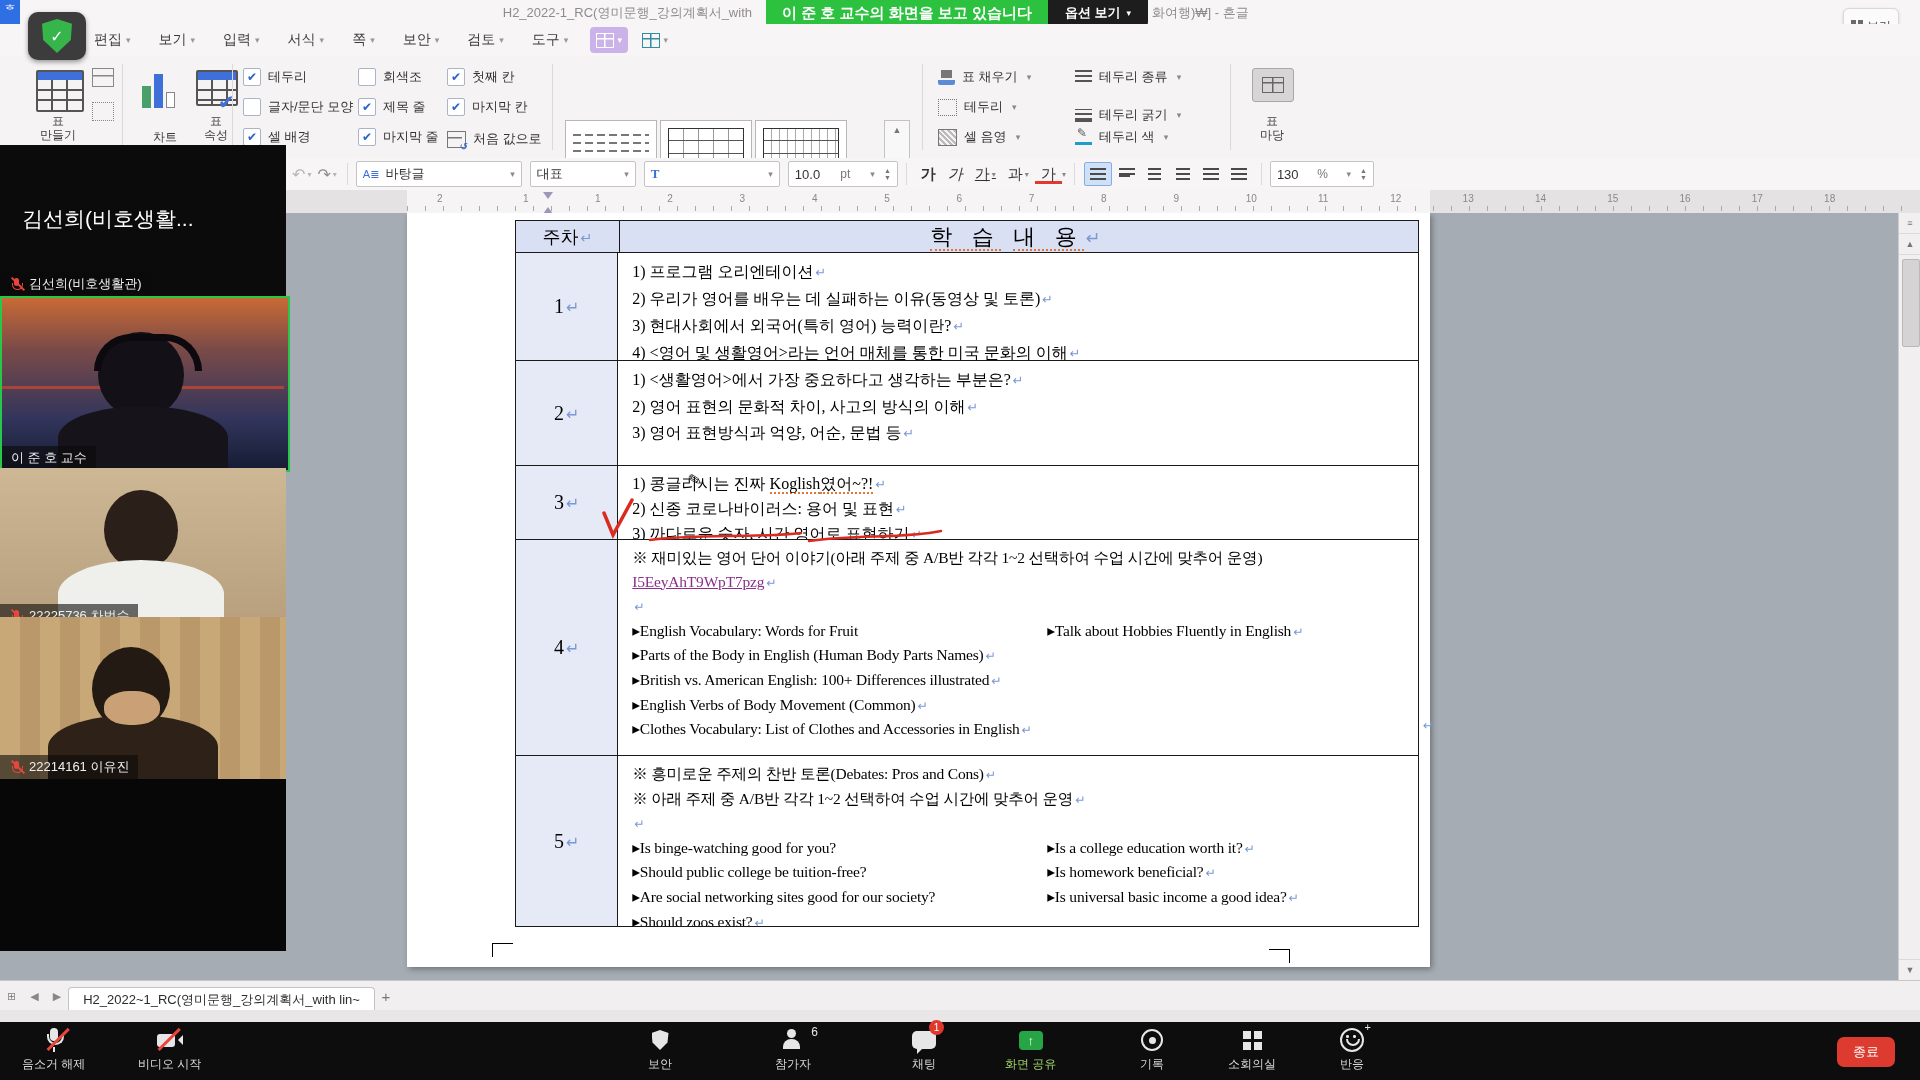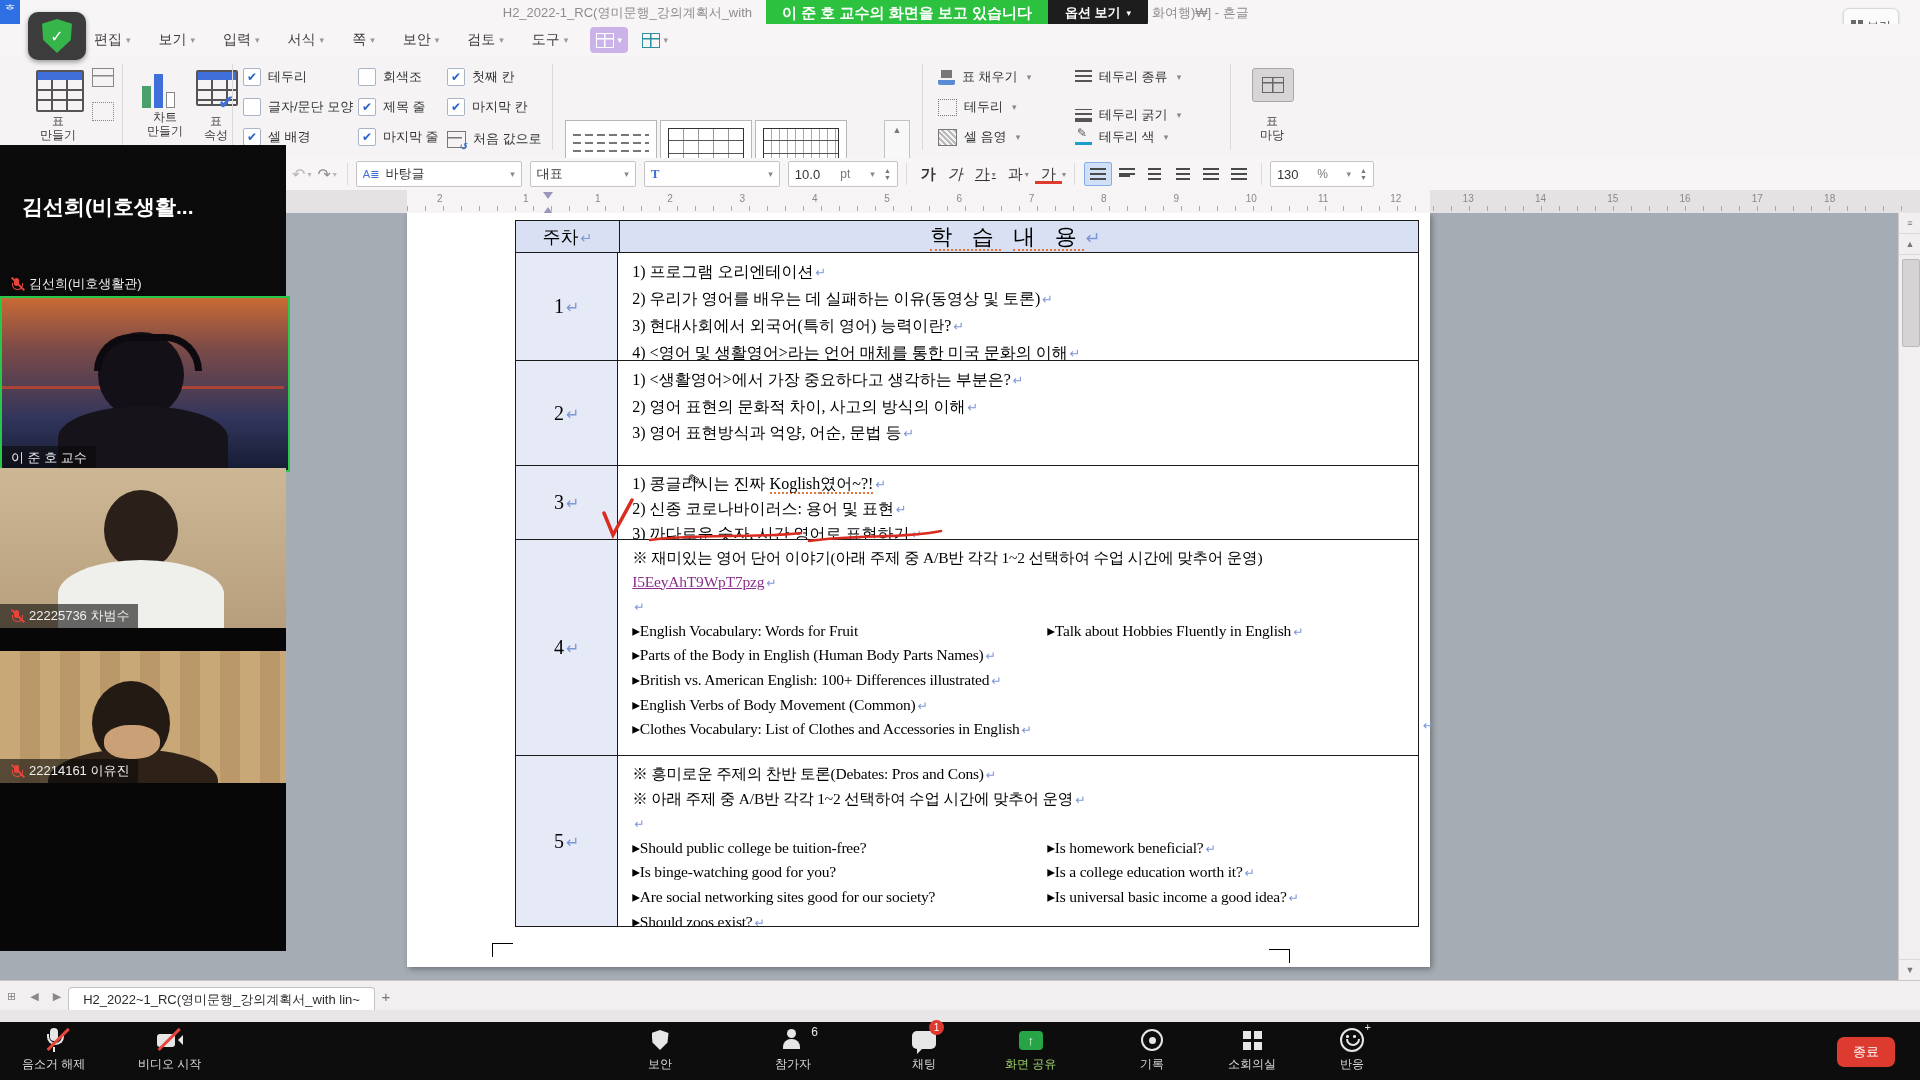--- a/index.html
+++ b/index.html
@@ -149,21 +149,21 @@
   #tabbar .tico{padding:0 7px;font-size:11px;color:#8a8788}
   #doctab{height:24px;background:#fff;border:1px solid #c6c3c4;border-bottom:none;border-radius:4px 4px 0 0;
           margin-top:6px;display:flex;align-items:center;padding:0 14px;font-size:13px;color:#2b2b2b;white-space:nowrap}
   #addtab{width:22px;text-align:center;font-size:15px;color:#777}
   #gapstrip{left:0;top:1010px;width:1920px;height:12px;background:#e8e6e7}
   
   #panel{left:0;top:145px;width:286px;height:806px;background:#070707;z-index:40}
   .tile{position:absolute;left:0;width:286px;overflow:hidden}
   .tile .namebar{position:absolute;left:0;bottom:0;background:rgba(10,10,10,.6);color:#efefef;font-size:13px;
                  padding:3px 9px;display:flex;align-items:center}
-  .bigname{position:absolute;left:22px;top:48px;color:#fff;font-size:21px;font-weight:700}
+  .bigname{position:absolute;left:22px;top:60px;color:#fff;font-size:21px;font-weight:400}
   .micoff{display:inline-block;position:relative;width:14px;height:14px;margin-right:6px;flex:none}
   .micoff::before{content:"";position:absolute;left:5px;top:1px;width:5px;height:8px;background:#e8453c;border-radius:2.5px}
   .micoff i{position:absolute;left:3px;top:6px;width:9px;height:6px;border:1.5px solid #e8453c;border-top:none;border-radius:0 0 7px 7px}
   .micoff::after{content:"";position:absolute;left:0;top:6px;width:18px;height:2px;background:#e8453c;transform:rotate(45deg)}
   .sil-head{position:absolute;border-radius:50%}
   .sil-body{position:absolute;border-radius:50% 50% 0 0}
   #tile1{border:2px solid #27c84a}
   .ukflag{position:absolute;left:18px;top:26px;width:52px;height:34px;background:#1f3a7a;
           box-shadow:inset 0 0 0 2px #ddd;overflow:hidden}
   .ukflag::before{content:"";position:absolute;left:22px;top:0;width:8px;height:34px;background:#c8332a;box-shadow:0 0 0 2px #eee}
@@ -282,21 +282,21 @@
   </div>
   <div class="abs" style="left:92px;top:12px;width:20px;height:17px;border:1.5px solid #888;background:linear-gradient(#888,#888) 0 6px/20px 1.5px no-repeat"></div>
   <div class="abs" style="left:92px;top:46px;width:20px;height:17px;border:1.5px dotted #888"></div>
   <div class="vsep" style="left:122px"></div>
 
   <div class="bigico chart-ico" style="left:142px;top:14px">
       <i style="height:22px"></i>
       <i></i>
       <i></i>
     </div>
-  <div class="riblabel" style="left:130px;top:54px">
+  <div class="riblabel" style="left:130px;top:74px">
     <div>차트</div>
       <div>만들기</div>
   </div>
   <div class="bigico tbl-ico" style="left:196px;top:14px;width:38px;height:32px"></div>
   <div class="abs" style="left:218px;top:34px;color:#3f6fd8;font-size:20px;font-weight:bold">✔</div>
   <div class="riblabel" style="left:181px;top:58px">
     <div>표</div>
       <div>속성</div>
   </div>
   <div class="vsep" style="left:232px"></div>
@@ -569,22 +569,22 @@
       </div>
 
       <div class="trow r5" style="height:170px">
         <div class="wk">
             <span class="wktxt pm">5</span>
           </div>
         <div class="ct">
           <div class="ln pm">※ 흥미로운 주제의 찬반 토론(Debates: Pros and Cons)</div>
           <div class="ln pm">※ 아래 주제 중 A/B반 각각 1~2 선택하여 수업 시간에 맞추어 운영</div>
           <div class="ln pm"></div>
+          <div class="ln two"><span>▸Is binge-watching good for you?</span><span class="pm">▸Is a college education worth it?</span></div>
           <div class="ln two"><span>▸Should public college be tuition-free?</span><span class="pm">▸Is homework beneficial?</span></div>
-          <div class="ln two"><span>▸Is binge-watching good for you?</span><span class="pm">▸Is a college education worth it?</span></div>
           <div class="ln two"><span>▸Are social networking sites good for our society?</span><span class="pm">▸Is universal basic income a good idea?</span></div>
           <div class="ln pm">▸Should zoos exist?</div>
         </div>
       </div>
     </div>
 
     <span class="abs" style="left:1016px;top:505px;color:#7b97d6;font-size:13px">↵</span>
 
     <div class="cornermark abs" style="left:85px;top:730px;border-left:1.5px solid;border-top:1.5px solid"></div>
     <div class="cornermark abs" style="left:862px;top:736px;border-right:1.5px solid;border-top:1.5px solid"></div>
@@ -642,21 +642,21 @@
     <div class="sil-head" style="left:104px;top:22px;width:74px;height:80px;background:#2b2019"></div>
     <div class="sil-body" style="left:58px;top:92px;width:166px;height:68px;background:#efefec"></div>
     <div class="namebar">
       <span class="micoff">
           <i></i>
         </span>
       <span>22225736 차범수</span>
     </div>
   </div>
 
-  <div class="tile" style="top:506px;height:132px;background:repeating-linear-gradient(90deg,#c9a878 0 20px,#ba986a 20px 40px)">
+  <div class="tile" style="top:472px;height:162px;background:repeating-linear-gradient(90deg,#c9a878 0 20px,#ba986a 20px 40px)">
     <div class="sil-head" style="left:92px;top:30px;width:78px;height:84px;background:#241a14"></div>
     <div class="sil-body" style="left:48px;top:98px;width:170px;height:64px;background:#2e2118"></div>
     <div class="abs" style="left:104px;top:74px;width:56px;height:34px;border-radius:45%;background:#caa176"></div>
     <div class="namebar">
       <span class="micoff">
           <i></i>
         </span>
       <span>22214161 이유진</span>
     </div>
   </div>

